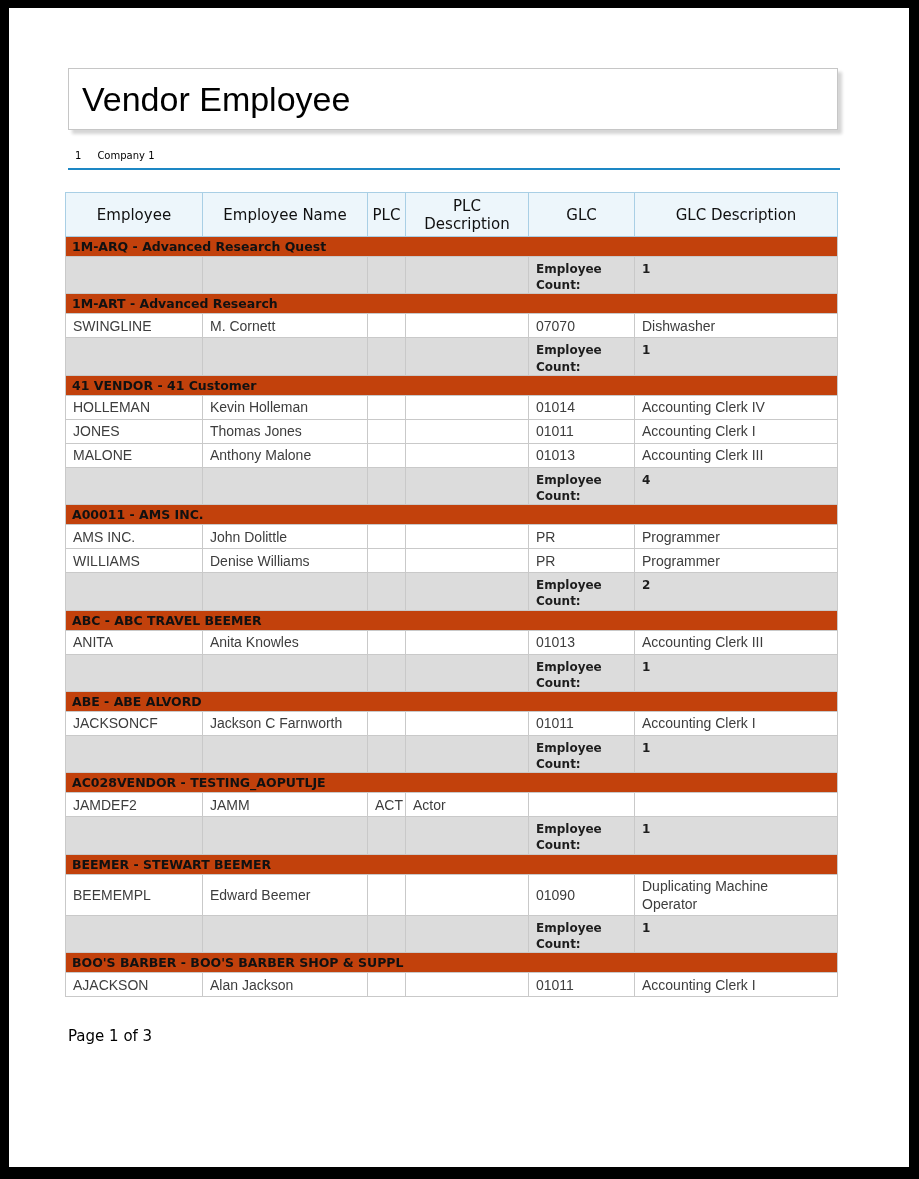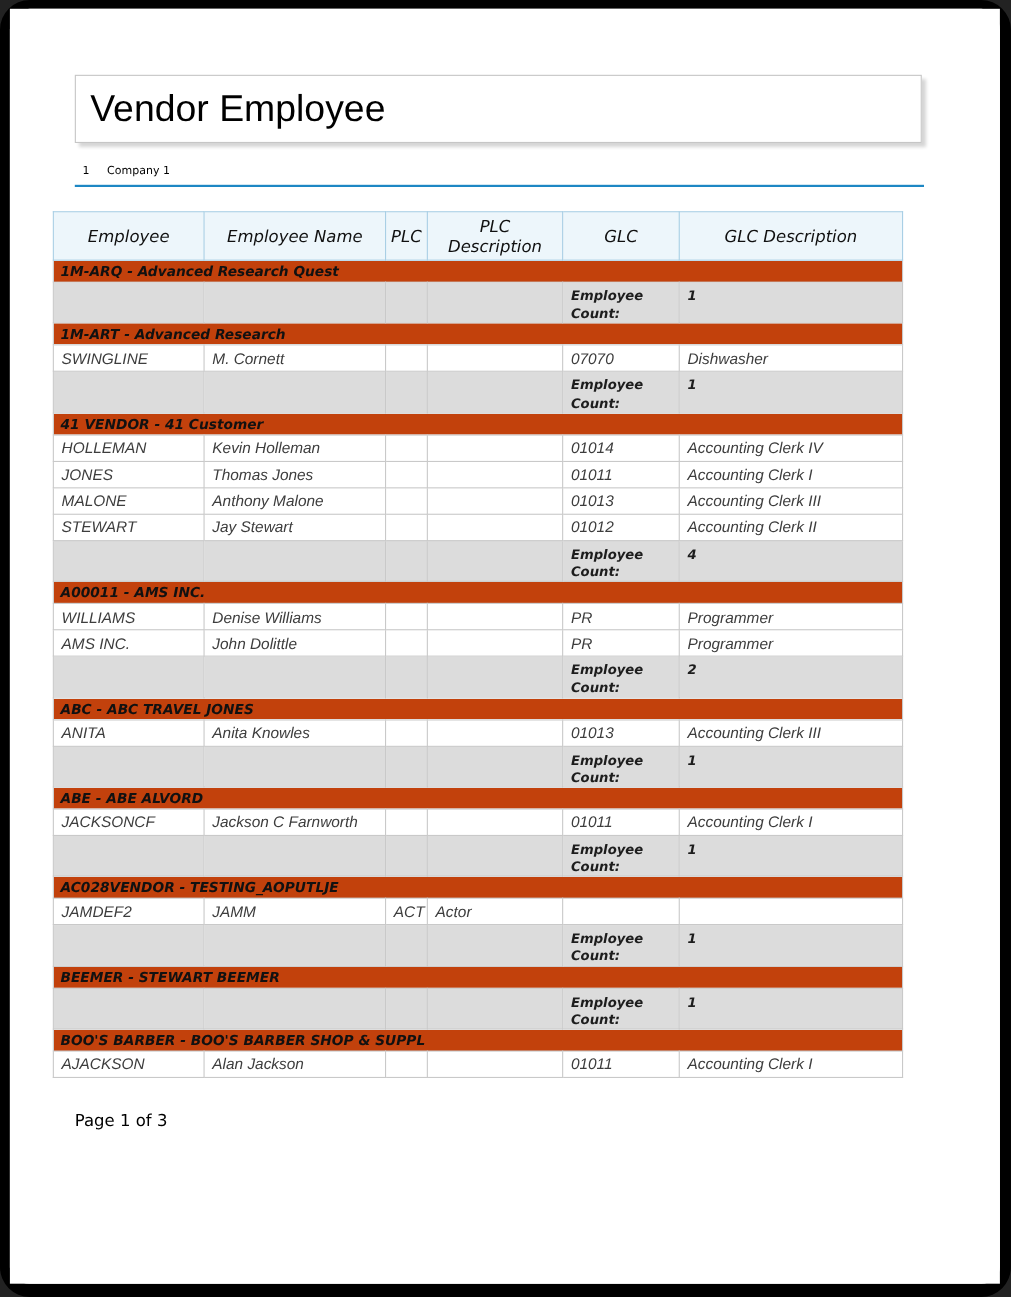--- a/index.html
+++ b/index.html
@@ -3,21 +3,20 @@
 <meta charset="utf-8">
 <style>
   * { box-sizing: border-box; }
   html,body { margin:0; padding:0; background:#222; }
   .frame {
     width:919px; height:1179px;
     border-style:solid; border-color:#000;
     border-width:8px 10px 12px 9px;
     background:#fff; position:relative;
     font-family:"DejaVu Sans", sans-serif;
-    border-radius:27px;
   }
   .page { width:100%; height:100%; background:#fff; overflow:hidden; }
 
   .title-box{
     width:770px; height:62px; margin:60px 0 0 59px;
     background:#fff; border:1px solid #c6c6c6;
     box-shadow:4px 4px 3px #d6d6d6;
     display:flex; align-items:center;
   }
   .title-box h1{
@@ -27,22 +26,22 @@
 
   .company{
     width:772px; margin:20px 0 0 59px;
     border-bottom:2px solid #1d87c4;
     padding:0 0 7px 7px;
     font-size:10px; color:#000;
   }
   .company .num{ display:inline-block; margin-right:16px; }
 
   table.report{
-    width:772px; margin:22px 0 0 39px;
-    border-collapse:collapse; table-layout:fixed;font-style:italic;
+    width:772px; margin:22px 0 0 56px;
+    border-collapse:collapse; table-layout:fixed;
   }
   table.report th{
     background:#edf6fb; border:1px solid #a9cfe5;
     font-family:"DejaVu Sans",sans-serif; font-weight:400;
     font-size:15px; color:#101010;
     height:44px; text-align:center; vertical-align:middle; padding:2px;
   }
   table.report td{ border:1px solid #c9c9c9; overflow:hidden; }
   tr.group td{
     background:#c2410c; height:20px;
@@ -149,65 +148,57 @@
             <td>Accounting Clerk I</td>
           </tr>
           <tr class="data">
             <td>MALONE</td>
             <td>Anthony Malone</td>
             <td></td>
             <td></td>
             <td>01013</td>
             <td>Accounting Clerk III</td>
           </tr>
-          <tr class="data">
-            <td>STEWART</td>
-            <td>Jay Stewart</td>
-            <td></td>
-            <td></td>
-            <td>01012</td>
-            <td>Accounting Clerk II</td>
-          </tr>
           <tr class="sum">
             <td></td>
             <td></td>
             <td></td>
             <td></td>
             <td>Employee Count:</td>
             <td>4</td>
           </tr>
           <tr class="group">
             <td colspan="6">A00011 - AMS INC.</td>
+          </tr>
+          <tr class="data">
+            <td>AMS INC.</td>
+            <td>John Dolittle</td>
+            <td></td>
+            <td></td>
+            <td>PR</td>
+            <td>Programmer</td>
           </tr>
           <tr class="data">
             <td>WILLIAMS</td>
             <td>Denise Williams</td>
             <td></td>
             <td></td>
             <td>PR</td>
             <td>Programmer</td>
           </tr>
-          <tr class="data">
-            <td>AMS INC.</td>
-            <td>John Dolittle</td>
-            <td></td>
-            <td></td>
-            <td>PR</td>
-            <td>Programmer</td>
-          </tr>
           <tr class="sum">
             <td></td>
             <td></td>
             <td></td>
             <td></td>
             <td>Employee Count:</td>
             <td>2</td>
           </tr>
           <tr class="group">
-            <td colspan="6">ABC - ABC TRAVEL JONES</td>
+            <td colspan="6">ABC - ABC TRAVEL BEEMER</td>
           </tr>
           <tr class="data">
             <td>ANITA</td>
             <td>Anita Knowles</td>
             <td></td>
             <td></td>
             <td>01013</td>
             <td>Accounting Clerk III</td>
           </tr>
           <tr class="sum">
@@ -252,20 +243,28 @@
             <td></td>
             <td></td>
             <td></td>
             <td></td>
             <td>Employee Count:</td>
             <td>1</td>
           </tr>
           <tr class="group">
             <td colspan="6">BEEMER - STEWART BEEMER</td>
           </tr>
+          <tr class="data">
+            <td>BEEMEMPL</td>
+            <td>Edward Beemer</td>
+            <td></td>
+            <td></td>
+            <td>01090</td>
+            <td>Duplicating Machine Operator</td>
+          </tr>
           <tr class="sum">
             <td></td>
             <td></td>
             <td></td>
             <td></td>
             <td>Employee Count:</td>
             <td>1</td>
           </tr>
           <tr class="group">
             <td colspan="6">BOO'S BARBER - BOO'S BARBER SHOP &amp; SUPPL</td>

